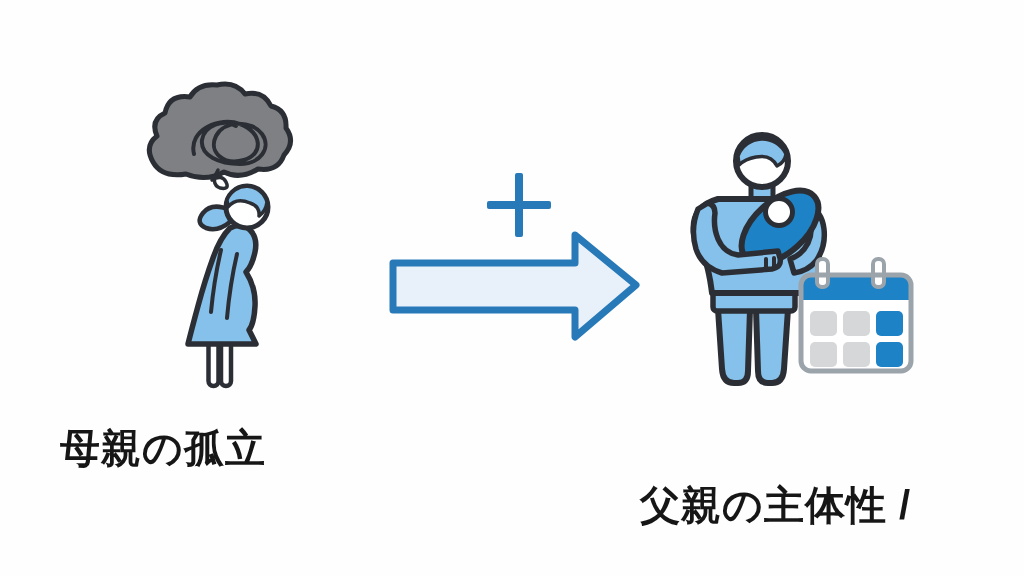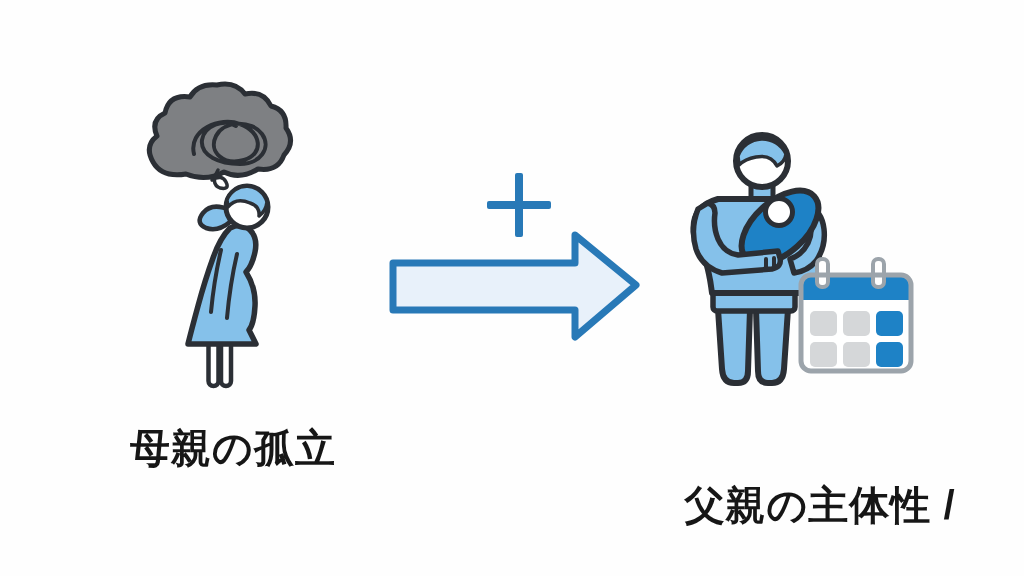--- a/index.html
+++ b/index.html
@@ -13,21 +13,21 @@
     background:var(--c-background,#FEFEFE);
     overflow:hidden;
     margin:0 auto;
   }
   .abs{position:absolute;}
   .caption{
     font-weight:800;
     font-size:40px;
     letter-spacing:1px;
     color:var(--c-caption,#161616);
-    text-align:center;
+    text-align:left;
     white-space:pre-line;
   }
   #caption-left{left:60px;top:425px;width:346px;line-height:46px;}
   #caption-right{left:640px;top:430px;width:360px;line-height:50px;}
 
   
   .lb{fill:var(--c-light_blue,#85C1EA);}
   .db{fill:var(--c-dark_blue,#1E82C6);}
   .mb{fill:var(--c-mid_blue,#2879B7);}
   .wh{fill:var(--c-white,#FFFFFF);}

